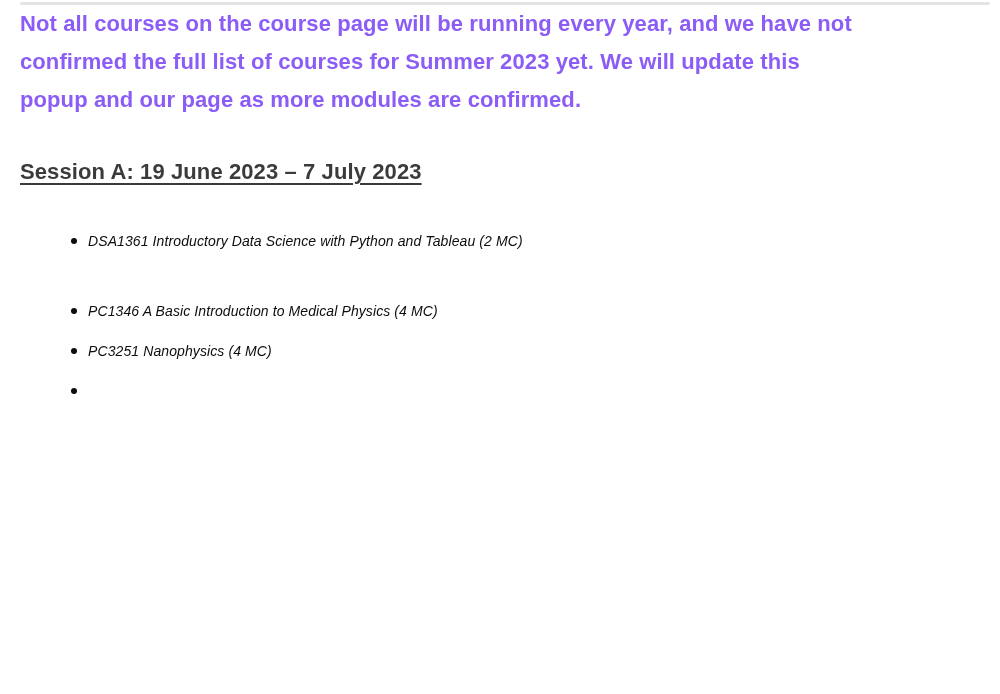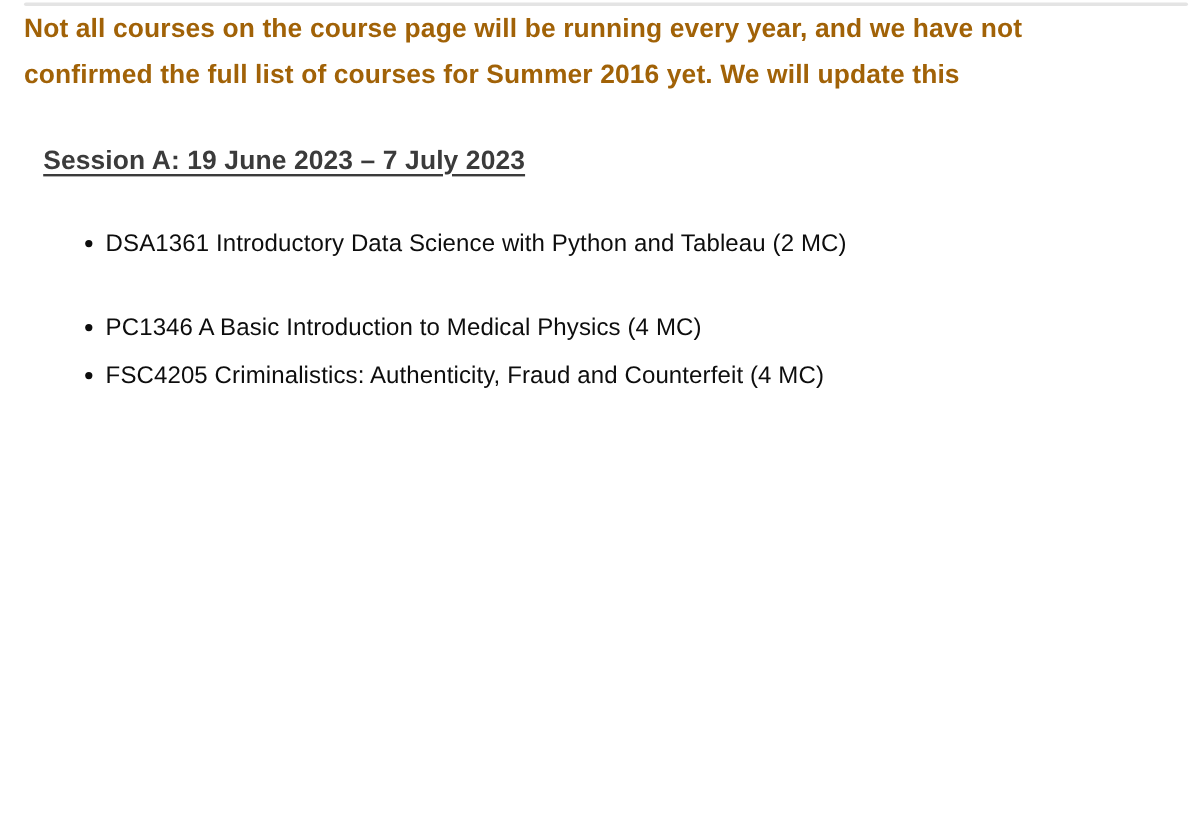--- a/index.html
+++ b/index.html
@@ -21,58 +21,59 @@
     height: 3px;
     width: 970px;
     margin: 2px 0 0 0;
     background: #e4e4e4;
     border-radius: 2px;
   }
   .para {
     font-size: 22px;
     line-height: 38px;
     font-weight: 700;
-    color: #a16207;
+    color: #8b5cf6;
     letter-spacing: 0.1px;
     margin: 0 0 30px 0;
   }
   .para.intro {
     margin-top: 0;
     margin-bottom: 34px;
   }
   .para .line {
     white-space: nowrap;
   }
   .session-heading {
     font-size: 22px;
     line-height: 38px;
     font-weight: 700;
     color: #3b3b3b;
     letter-spacing: 0.1px;
-    margin: 0 0 30px 16px;
+    margin: 0 0 30px 0;
     white-space: nowrap;
   }
   .session-heading .heading-text {
     text-decoration: underline;
     text-decoration-thickness: 2px;
     text-underline-offset: 4px;
   }
   ul.course-list {
     list-style: none;
     margin: 30px 0 26px 0;
     padding: 0 0 0 68px;
   }
   ul.course-list li {
     position: relative;
-    font-size: 20px;
+    font-size: 14px;
     line-height: 40px;
     font-weight: 400;
     color: #0d0d0d;
     letter-spacing: 0.1px;
     white-space: nowrap;
+    font-style: italic;
   }
   ul.course-list li::before {
     content: "";
     position: absolute;
     left: -17px;
     top: 17px;
     width: 6px;
     height: 6px;
     border-radius: 50%;
     background: #0d0d0d;
@@ -83,33 +84,34 @@
 </style>
 </head>
 <body>
 
 <div class="content">
 
   <div class="top-divider"></div>
 
   <div class="para intro">
     <div class="line">Not all courses on the course page will be running every year, and we have not</div>
-    <div class="line">confirmed the full list of courses for Summer 2016 yet. We will update this</div>
+    <div class="line">confirmed the full list of courses for Summer 2023 yet. We will update this</div>
+    <div class="line">popup and our page as more modules are confirmed.</div>
   </div>
 
 
   <div class="session-heading">
     <span class="heading-text">Session A: 19 June 2023 – 7 July 2023</span>
   </div>
 
   <ul class="course-list">
     <li>DSA1361 Introductory Data Science with Python and Tableau (2 MC)</li>
   </ul>
 
 
   <ul class="course-list">
     <li>PC1346 A Basic Introduction to Medical Physics (4 MC)</li>
+    <li>PC3251 Nanophysics (4 MC)</li>
     <li>
-      <div class="course-title">FSC4205 Criminalistics: Authenticity, Fraud and Counterfeit (4 MC)</div>
     </li>
   </ul>
 
 </div>
 
 </body></html>

